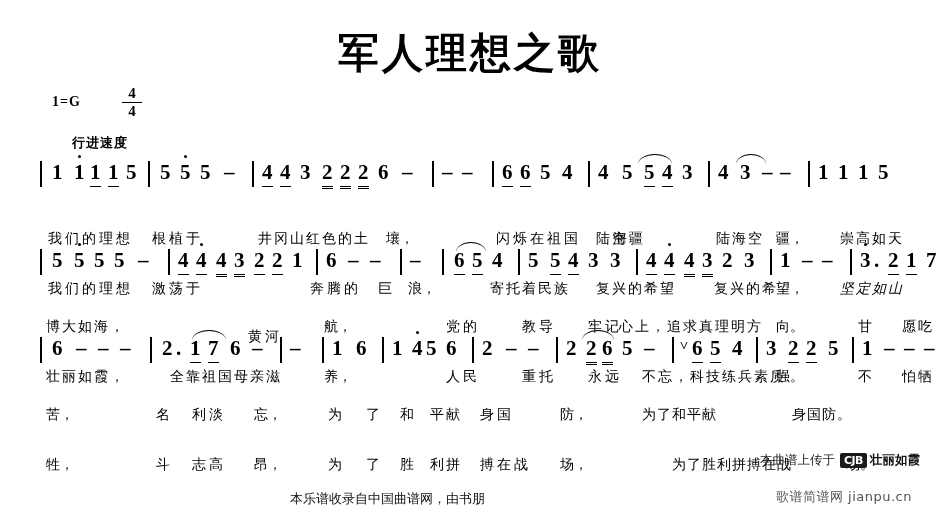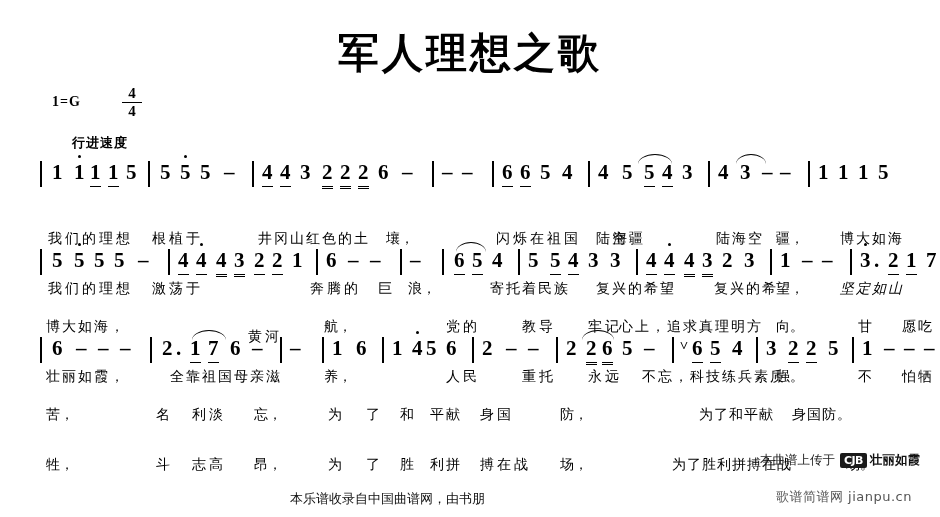--- a/index.html
+++ b/index.html
@@ -290,21 +290,21 @@
     <div class="lyricline l1">
       <span class="ly" style="left:8px; letter-spacing:3px;">我们的理想</span>
       <span class="ly" style="left:112px; letter-spacing:3px;">根植于</span>
       <span class="ly" style="left:218px; letter-spacing:2px;">井冈山红色的土</span>
       <span class="ly" style="left:346px;">壤，</span>
       <span class="ly" style="left:456px; letter-spacing:3px;">闪烁在祖国</span>
       <span class="ly" style="left:556px; letter-spacing:3px;">陆海</span>
       <span class="ly" style="left:572px; letter-spacing:3px;">空疆</span>
       <span class="ly" style="left:676px; letter-spacing:2px;">陆海空</span>
       <span class="ly" style="left:736px;">疆，</span>
-      <span class="ly" style="left:800px; letter-spacing:2px;">博大如海</span>
+      <span class="ly" style="left:800px; letter-spacing:2px;">崇高如天</span>
     </div>
     <div class="lyricline l2">
       <span class="ly" style="left:8px; letter-spacing:3px;">我们的理想</span>
       <span class="ly" style="left:112px; letter-spacing:3px;">激荡于</span>
       <span class="ly" style="left:208px; letter-spacing:3px;margin-top:48px;">黄河</span>
       <span class="ly" style="left:270px; letter-spacing:3px;">奔腾的</span>
       <span class="ly" style="left:338px;">巨</span>
       <span class="ly" style="left:368px;">浪，</span>
       <span class="ly" style="left:450px; letter-spacing:2px;">寄托着民族</span>
       <span class="ly" style="left:556px; letter-spacing:2px;">复兴的希望</span>
@@ -464,21 +464,21 @@
       <span class="ly" style="left:6px;">苦，</span>
       <span class="ly" style="left:116px;">名</span>
       <span class="ly" style="left:152px; letter-spacing:3px;">利淡</span>
       <span class="ly" style="left:214px;">忘，</span>
       <span class="ly" style="left:288px; letter-spacing:3px;">为</span>
       <span class="ly" style="left:326px;">了</span>
       <span class="ly" style="left:360px;">和</span>
       <span class="ly" style="left:390px; letter-spacing:2px;">平献</span>
       <span class="ly" style="left:440px; letter-spacing:3px;">身国</span>
       <span class="ly" style="left:520px;">防，</span>
-      <span class="ly" style="left:659px; letter-spacing:1px;">为了和平献</span>
+      <span class="ly" style="left:602px; letter-spacing:1px;">为了和平献</span>
       <span class="ly" style="left:752px; letter-spacing:1px;">身国防。</span>
     </div>
     <div class="lyricline l2">
       <span class="ly" style="left:6px;">牲，</span>
       <span class="ly" style="left:116px;">斗</span>
       <span class="ly" style="left:152px; letter-spacing:3px;">志高</span>
       <span class="ly" style="left:214px;">昂，</span>
       <span class="ly" style="left:288px; letter-spacing:3px;">为</span>
       <span class="ly" style="left:326px;">了</span>
       <span class="ly" style="left:360px;">胜</span>

